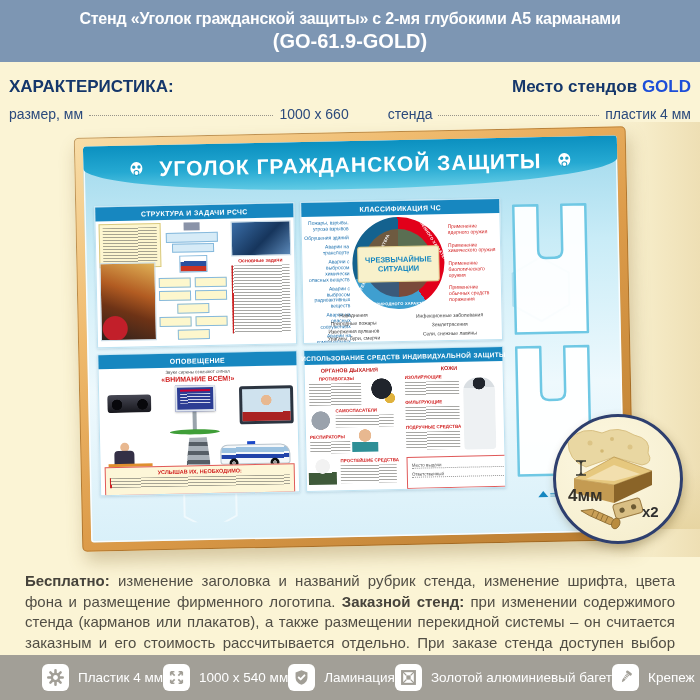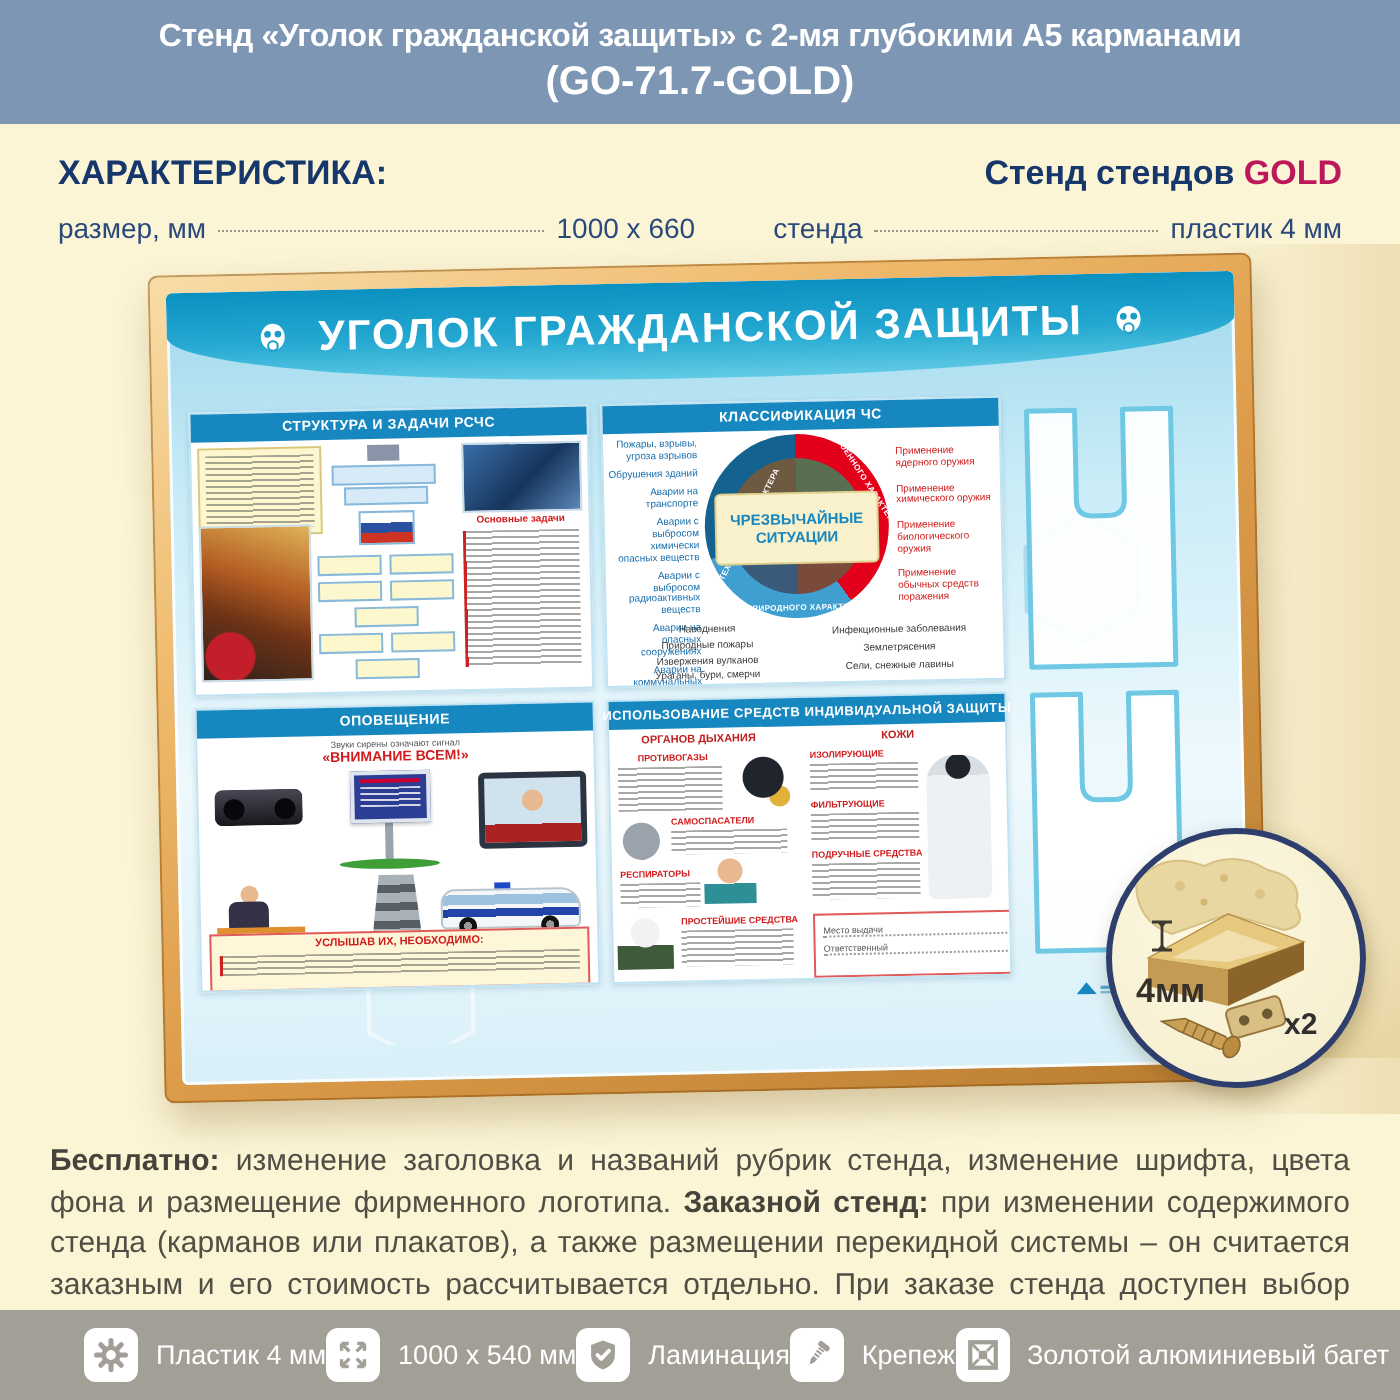--- a/index.html
+++ b/index.html
@@ -6,25 +6,25 @@
   body{width:700px;height:700px;overflow:hidden;position:relative;
        font-family:"Liberation Sans",sans-serif;background:#fbf4d5;}
 
   
   .top-banner{height:62px;background:#7d96b3;color:#fff;display:flex;flex-direction:column;
               align-items:center;justify-content:center;text-align:center;}
   .top-banner .l1{font-size:16px;font-weight:700;letter-spacing:-.2px;line-height:1.2;}
   .top-banner .l2{font-size:20px;font-weight:700;line-height:1.2;}
 
   
-  .chars{padding:15px 29px 0;}
+  .chars{padding:15px 9px 0;}
   .chars-row1{display:flex;justify-content:space-between;align-items:baseline;}
   .chars-h{font-size:17px;font-weight:800;color:#15376b;}
   .series{font-size:17px;font-weight:800;color:#15376b;}
-  .series .gold{color:#be185d;}
+  .series .gold{color:#1d4ed8;}
   .chars-row2{display:flex;margin-top:9px;font-size:14px;color:#2b4a7c;}
   .pair{display:flex;align-items:baseline;}
   .pair.left{flex:1.12;margin-right:39px;}
   .pair.right{flex:1;}
   .dots{flex:1;border-bottom:1.6px dotted #98948a;margin:0 6px;position:relative;top:-3px;}
 
   
   .photo-area{position:relative;height:435px;}
   .bg-right{position:absolute;right:0;top:0;bottom:0;width:90px;
             background:linear-gradient(90deg,rgba(236,220,174,0),#eedfb4);}
@@ -177,28 +177,28 @@
   .feat{display:flex;align-items:center;gap:9px;}
   .feat-tile{width:27px;height:27px;background:#fff;border-radius:6px;display:flex;
      align-items:center;justify-content:center;flex:none;}
   .feat-label{color:#fff;font-size:13.5px;white-space:nowrap;}
 </style>
 </head>
 <body>
 
 <header class="top-banner">
   <div class="l1">Стенд «Уголок гражданской защиты» с 2-мя глубокими А5 карманами</div>
-  <div class="l2">(GO-71.7-GOLD)</div>
+  <div class="l2">(GO-61.9-GOLD)</div>
 </header>
 
 <section class="chars">
   <div class="chars-row1">
     <div class="chars-h">ХАРАКТЕРИСТИКА:</div>
     <div class="series">
-      <span>Стенд стендов</span>
+      <span>Место стендов</span>
       <span class="gold">GOLD</span>
     </div>
   </div>
   <div class="chars-row2">
     <div class="pair left">
       <span>размер, мм</span>
       <span class="dots"></span>
       <span>1000 x 660</span>
     </div>
     <div class="pair right">
@@ -448,32 +448,32 @@
       <svg width="17" height="17" viewBox="0 0 16 16">
         <path d="M8,1.2 L13.6,3.3 V8 C13.6,11.6 11,13.7 8,14.8 C5,13.7 2.4,11.6 2.4,8 V3.3 Z" fill="#a29f97"></path>
         <polyline points="5.4,8 7.2,9.8 10.8,6" fill="none" stroke="#fff" stroke-width="1.8" stroke-linecap="round" stroke-linejoin="round"></polyline>
       </svg>
     </span>
     <span class="feat-label">Ламинация</span>
   </div>
   <div class="feat">
     <span class="feat-tile">
       <svg width="17" height="17" viewBox="0 0 16 16">
+        <rect x="2" y="2" width="12" height="12" fill="none" stroke="#a29f97" stroke-width="2"></rect>
+        <rect x="6" y="6" width="4" height="4" fill="#a29f97"></rect>
+        <path d="M2,2 L6,6 M14,2 L10,6 M2,14 L6,10 M14,14 L10,10" stroke="#a29f97" stroke-width="1.3"></path>
+      </svg>
+    </span>
+    <span class="feat-label">Золотой алюминиевый багет</span>
+  </div>
+  <div class="feat">
+    <span class="feat-tile">
+      <svg width="17" height="17" viewBox="0 0 16 16">
         <g transform="rotate(38 8 8)" fill="#a29f97">
           <rect x="5" y="1.4" width="6" height="2.6" rx="1"></rect>
           <path d="M6.4,4.4 h3.2 l-0.5,7 L8,13.6 L6.9,11.4 Z"></path>
           <path d="M6.2,5.6 h3.6 M6.3,7.3 h3.3 M6.5,9 h3" stroke="#fff" stroke-width=".7"></path>
         </g>
       </svg>
     </span>
     <span class="feat-label">Крепеж</span>
   </div>
-  <div class="feat">
-    <span class="feat-tile">
-      <svg width="17" height="17" viewBox="0 0 16 16">
-        <rect x="2" y="2" width="12" height="12" fill="none" stroke="#a29f97" stroke-width="2"></rect>
-        <rect x="6" y="6" width="4" height="4" fill="#a29f97"></rect>
-        <path d="M2,2 L6,6 M14,2 L10,6 M2,14 L6,10 M14,14 L10,10" stroke="#a29f97" stroke-width="1.3"></path>
-      </svg>
-    </span>
-    <span class="feat-label">Золотой алюминиевый багет</span>
-  </div>
 </footer>
 
 </body></html>

